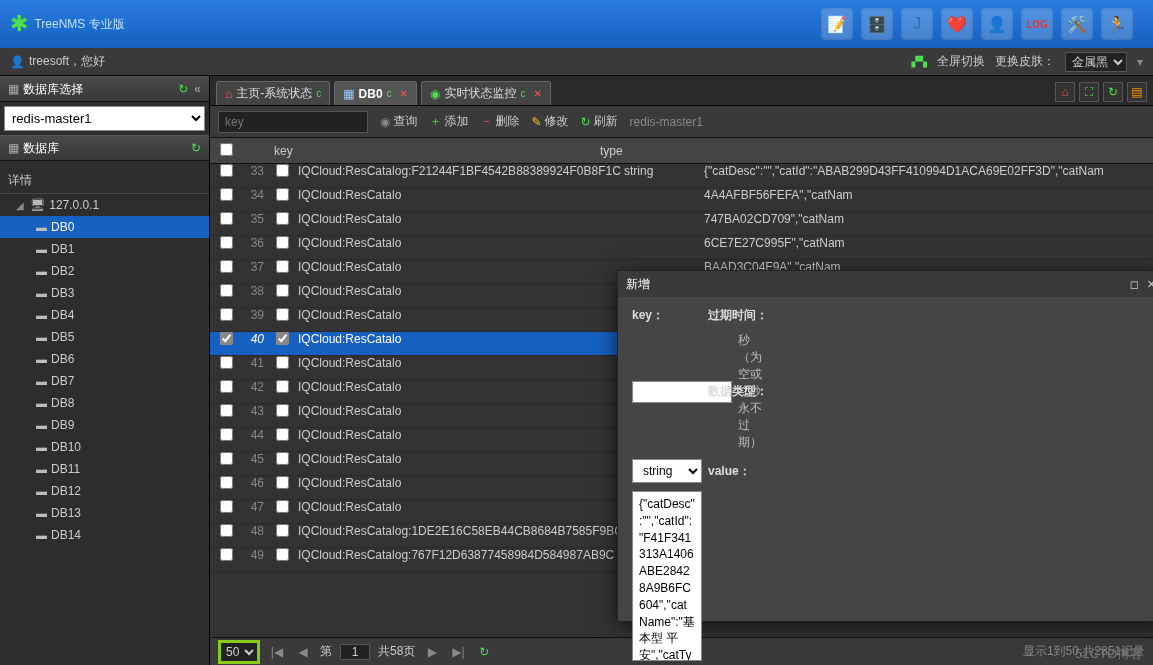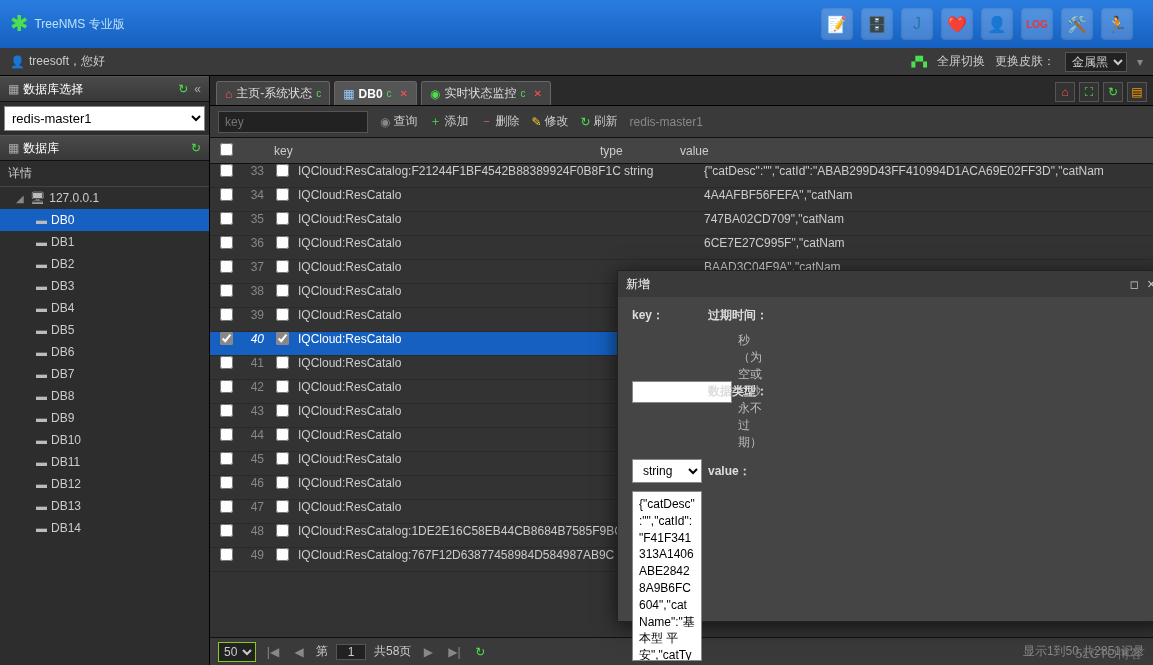--- a/index.html
+++ b/index.html
@@ -24,21 +24,21 @@
 .main { display: flex; height: calc(665px - 48px - 28px); }
 .sidebar { width: 210px; background: #2d2d2d; border-right: 1px solid #000; display:flex; flex-direction:column;}
 .content { flex: 1; background: #333; display: flex; flex-direction: column; position: relative; min-width:0;}
 
 
 .panel-head { background: linear-gradient(#4a4a4a,#383838); height: 26px; display: flex; align-items: center; padding: 0 8px; border-top:1px solid #555; border-bottom:1px solid #111;}
 .panel-head .title { flex: 1; color: #fff; }
 .panel-head .refresh { color: #4de04d; cursor:pointer; }
 .panel-head .collapse { color:#aaa; margin-left:6px; cursor:pointer;}
 .db-select { width: calc(100% - 8px); margin: 4px; background:#fff; color:#000; border:1px solid #888; padding:3px; font-size:13px;}
-.detail-label { padding: 4px 8px; color:#ccc; border-bottom:1px solid #444;}
+.detail-label { padding: 4px 8px; color:#ccc; border-bottom:1px solid #444;margin-top:7px;}
 .tree { flex:1; overflow:auto; }
 .tree-node { padding: 4px 8px 4px 16px; cursor:pointer; display:flex; align-items:center; gap:4px;}
 .tree-node.lvl2 { padding-left: 36px; }
 .tree-node.sel { background: #1560c0; color:#fff; }
 .db-icon { color:#bbb; font-size:11px;}
 .collapse-ic { color:#888; font-size:10px; width:10px; display:inline-block;}
 .comp-ic { color:#bbb; font-size:12px;}
 
 
 .tab-row { background: #2a2a2a; height: 30px; display: flex; align-items: flex-end; padding: 0 6px; gap:4px; border-bottom:1px solid #000;}
@@ -64,21 +64,21 @@
 .col-key { width:330px; padding-left:4px; overflow:hidden; white-space:nowrap; text-overflow:ellipsis;}
 .col-type { width:80px; }
 .col-val { flex:1; overflow:hidden; white-space:nowrap; text-overflow:ellipsis; padding-right:4px;}
 .grid-row { height:24px; display:flex; align-items:flex-start; border-bottom:1px solid #2a2a2a; padding-left:4px;}
 .grid-row.sel { background:#1560c0; color:#fff; }
 .grid-row.sel .col-num { color:#fff;font-style:italic;}
 .grid-row input[type=checkbox]{accent-color:#888;}
 
 
 .pager { background:#3a3a3a; height:28px; display:flex; align-items:center; padding:0 8px; gap:8px; border-top:1px solid #111;}
-.pager select{ background:#222; color:#ccc; border:1px solid #84cc16; padding:1px;}
+.pager select{ background:#222; color:#ccc; border:3px solid #84cc16; padding:1px;}
 .pager .nav-btn{ width:18px; height:18px; display:flex; align-items:center; justify-content:center; color:#888; cursor:pointer;}
 .pager input{ width:30px; background:#222; border:1px solid #555; color:#ccc; text-align:center;}
 .pager .info-right{ margin-left:auto; color:#888;}
 .dialog { position:absolute; left:407px; top:194px; width:548px; height:352px; background:#454545; border:1px solid #222; box-shadow:0 4px 20px #000a;}
 .dlg-title { background:#3a3a3a; height:26px; display:flex; align-items:center; padding:0 8px; color:#fff;}
 .dlg-title .spacer{flex:1;}
 .dlg-title .wbtn{ color:#ccc; margin-left:8px; cursor:pointer; font-size:11px;}
 .dlg-body { padding:10px 14px; display:grid; grid-template-columns:70px 1fr; gap:8px 6px; align-items:center;}
 .dlg-body label { color:#ddd; text-align:left;font-weight:bold;}
 .dlg-body input[type=text], .dlg-body select { width:100%; padding:3px 6px; background:#fff; color:#000; border:1px solid #888;}
@@ -261,21 +261,20 @@
         </span>
       <span class="tb-label">redis-master1</span>
     </div>
 
     <div class="table-wrap">
       <div class="grid-head">
         <div class="col-ck"><input type="checkbox" style=""></div>
         <div class="col-num"></div>
         <div class="col-key">key</div>
         <div class="col-type">type</div>
-        <div class="col-val">value</div>
       </div>
       <div id="grid-body">
           <div class="grid-row">
             <div class="col-ck"><input type="checkbox" style=""></div>
             <div class="col-num">33</div>
             <div class="col-ck"><input type="checkbox" style=""></div>
             <div class="col-key">IQCloud:ResCatalog:F21244F1BF4542B88389924F0B8F1C</div>
             <div class="col-type">string</div>
             <div class="col-val">{"catDesc":"","catId":"ABAB299D43FF410994D1ACA69E02FF3D","catNam</div>
           </div>

